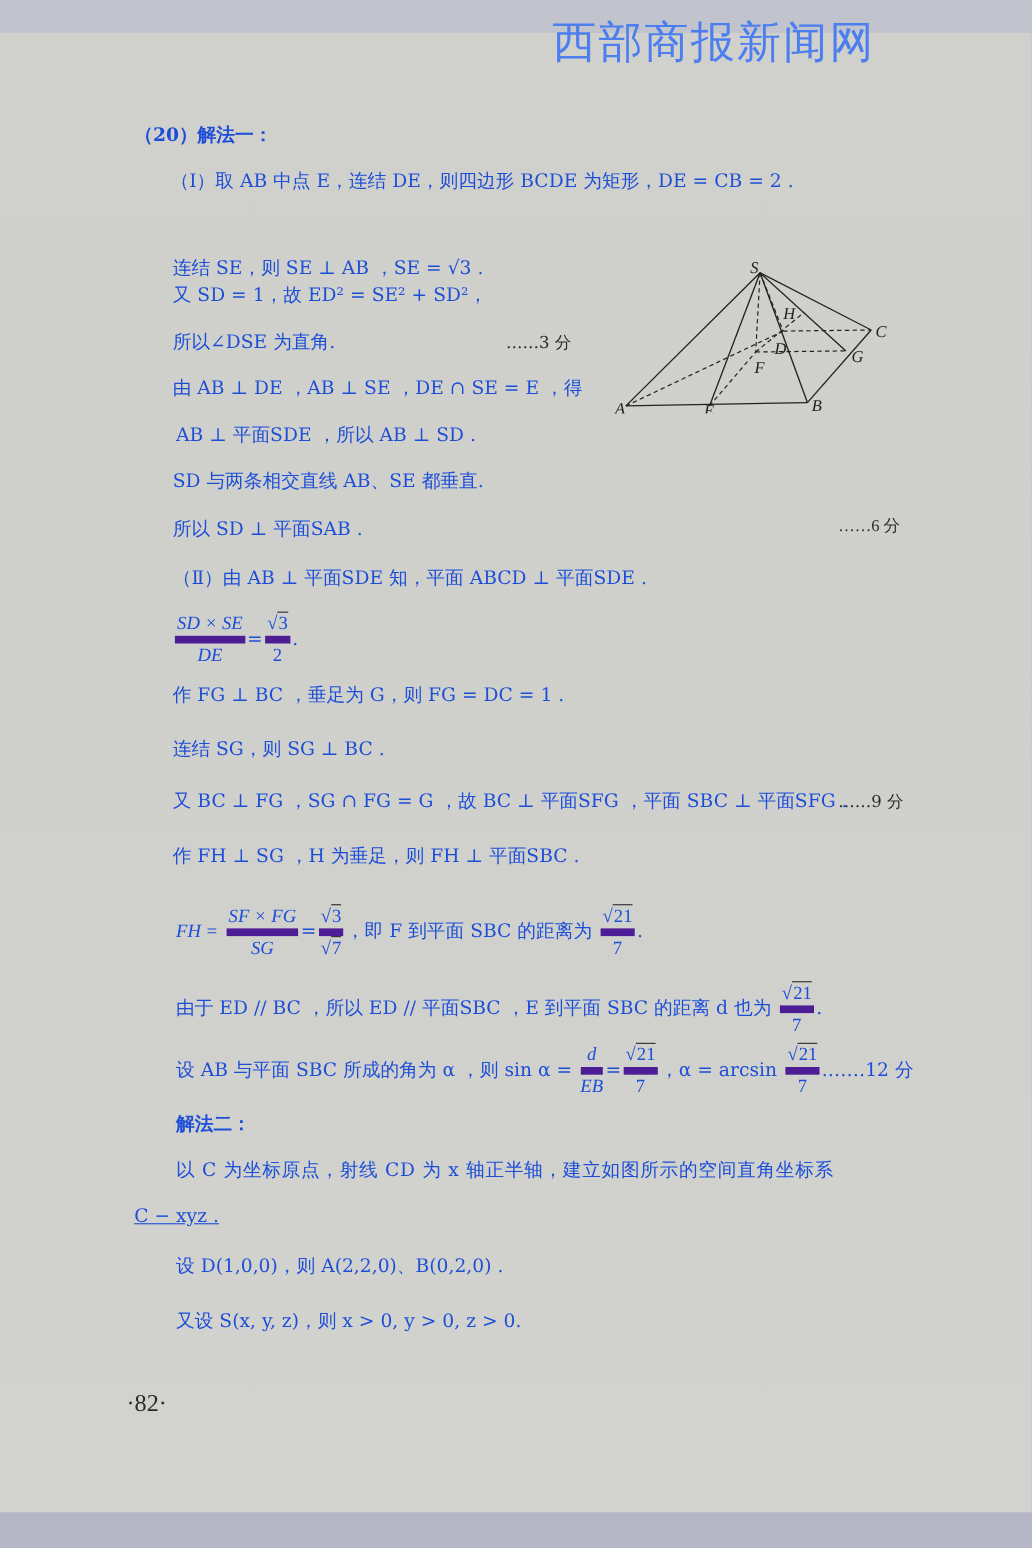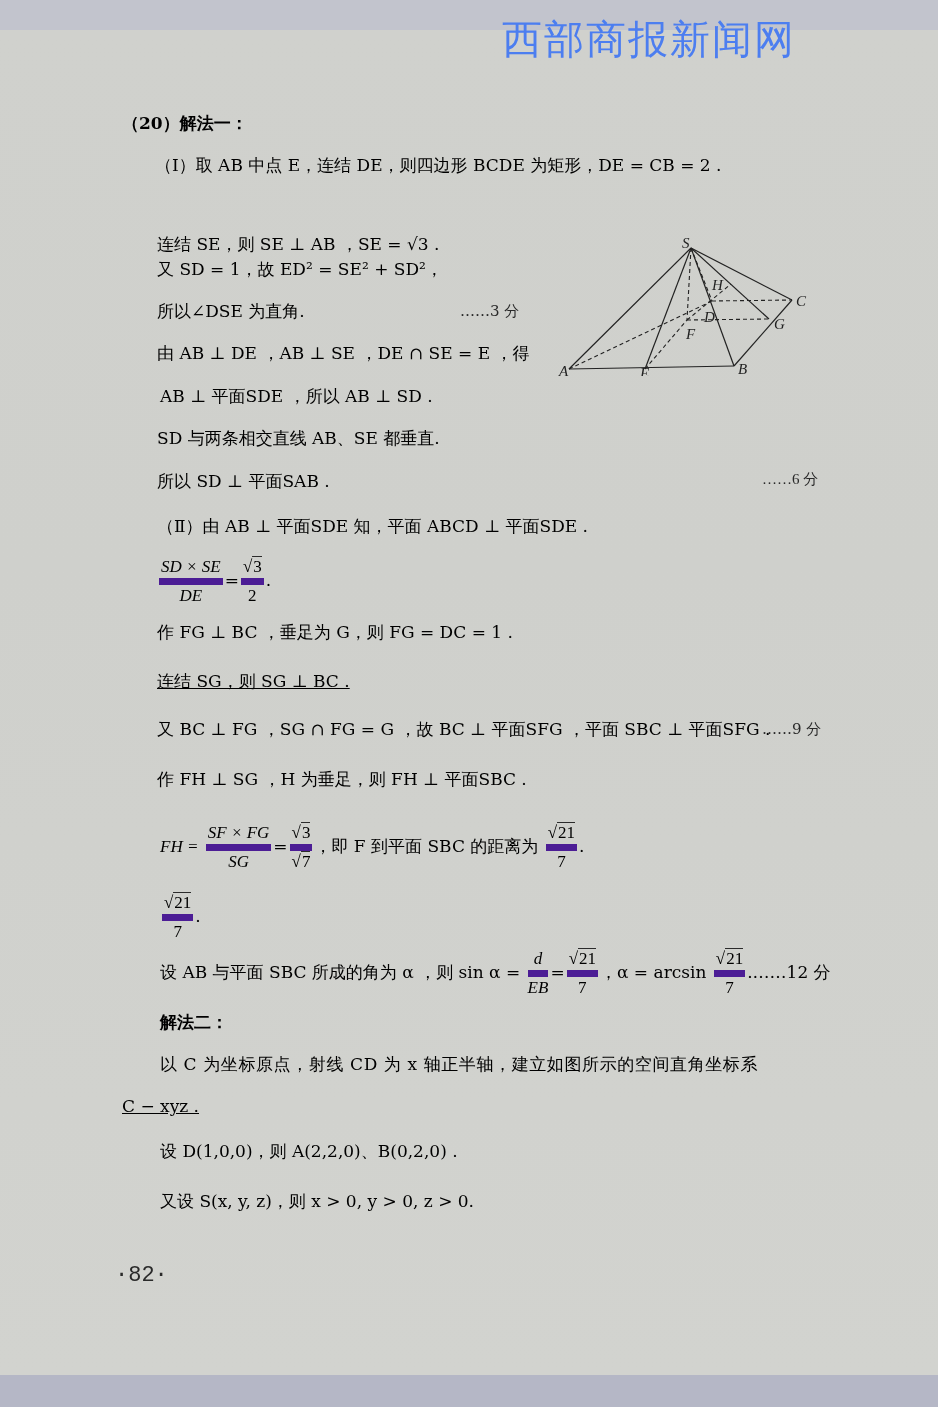--- a/index.html
+++ b/index.html
@@ -23,33 +23,33 @@
     }
     .watermark {
       position: absolute; left: 502px; top: 6px;
       font-family: "DejaVu Sans", sans-serif; font-weight: 200;
       font-size: 40px; letter-spacing: 2px;
       color: #4c7ef0;
       line-height: 66px;
     }
     .line {
       position: absolute; font-size: 17px; line-height: 22px; white-space: nowrap;
-      color: #000000;
+      color: #1d4ed8;
     }
     .line i, .m { font-style: italic; font-family: "Liberation Serif", serif; }
     .b { font-weight: bold; }
     .score { position: absolute; font-size: 15px; line-height: 22px; white-space: nowrap; }
     .frac {
       display: inline-block; vertical-align: middle; text-align: center;
       font-family: "Liberation Serif", serif; margin: 0 2px;
     }
     .frac .num { display: block; border-bottom: 7px solid #4c1d95; padding: 0 2px; line-height: 22px; }
     .frac .den { display: block; line-height: 22px; }
     .sqrt { border-top: 1px solid #2b2b2b; padding-left: 1px; }
-    .pagenum { position: absolute; left: 115px; top: 1263px; font-size: 22px; font-family: Liberation Mono, monospace; }
+    .pagenum { position: absolute; left: 115px; top: 1263px; font-size: 22px; font-family: Liberation Serif, serif; }
     svg.diagram { position: absolute; left: 556px; top: 236px; }
     svg text { font-family: "Liberation Serif", serif; font-style: italic; font-size: 15px; fill: #222; }
   </style>
 </head>
 <body>
 
 <div class="topband"></div>
 <div class="paper"></div>
 <div class="bottomband"></div>
 
@@ -104,41 +104,42 @@
   <span class="frac">
     <span class="num m">SD × SE</span>
     <span class="den m">DE</span>
   </span>=<span class="frac">
     <span class="num">√<span class="sqrt">3</span></span>
     <span class="den">2</span>
   </span>.
 </div>
 
 <div class="line" style="left:157px; top:621px;">作 FG ⊥ BC ，垂足为 G，则 FG = DC = 1 .</div>
-<div class="line" style="left:157px; top:670px;text-decoration:underline;">连结 SG，则 SG ⊥ BC .</div>
+<div class="line" style="left:157px; top:670px;">连结 SG，则 SG ⊥ BC .</div>
 <div class="line" style="left:157px; top:718px;">又 BC ⊥ FG ，SG ∩ FG = G ，故 BC ⊥ 平面SFG ，平面 SBC ⊥ 平面SFG .</div>
 <div class="score" style="left:762px; top:718px;">……9 分</div>
 <div class="line" style="left:157px; top:768px;">作 FH ⊥ SG ，H 为垂足，则 FH ⊥ 平面SBC .</div>
 
 <div class="line" style="left:160px; top:822px; line-height:44px;">
   <span class="m">FH =</span>
   <span class="frac">
     <span class="num m">SF × FG</span>
     <span class="den m">SG</span>
   </span>=<span class="frac">
     <span class="num">√<span class="sqrt">3</span></span>
     <span class="den">√<span class="sqrt">7</span></span>
   </span><span>，即 F 到平面 SBC 的距离为</span>
   <span class="frac">
     <span class="num">√<span class="sqrt">21</span></span>
     <span class="den">7</span>
   </span>.
 </div>
 
 <div class="line" style="left:160px; top:892px; line-height:44px;">
+  <span>由于 ED // BC ，所以 ED // 平面SBC ，E 到平面 SBC 的距离 d 也为</span>
   <span class="frac">
     <span class="num">√<span class="sqrt">21</span></span>
     <span class="den">7</span>
   </span>.
 </div>
 
 <div class="line" style="left:160px; top:948px; line-height:44px;">
   <span>设 AB 与平面 SBC 所成的角为 α ，则 sin α =</span>
   <span class="frac">
     <span class="num m">d</span>

